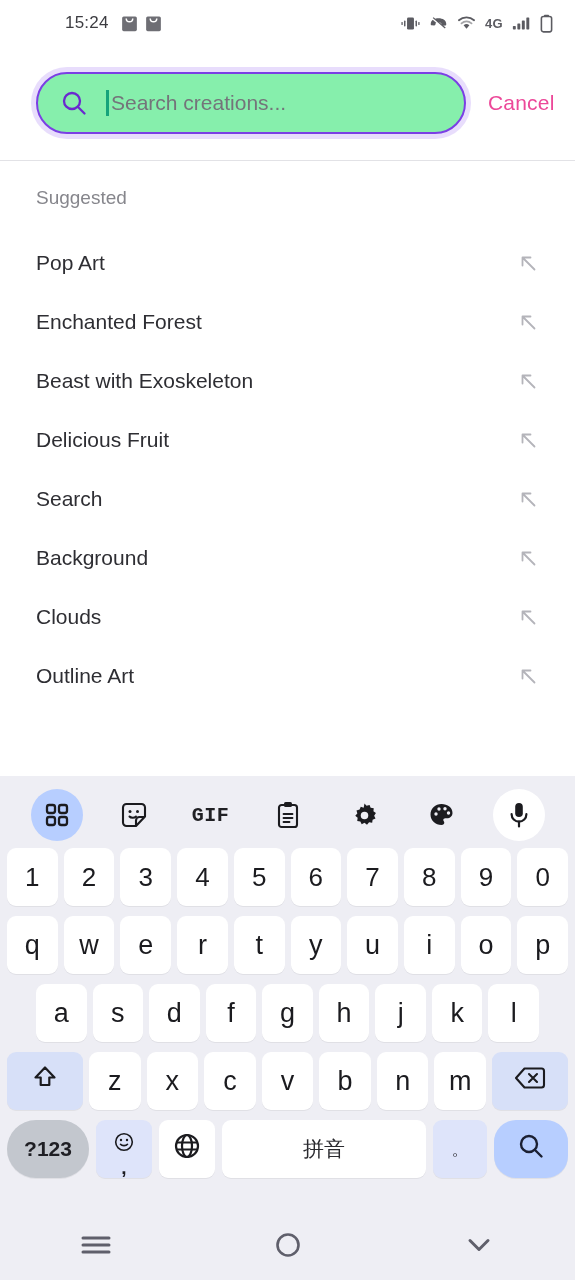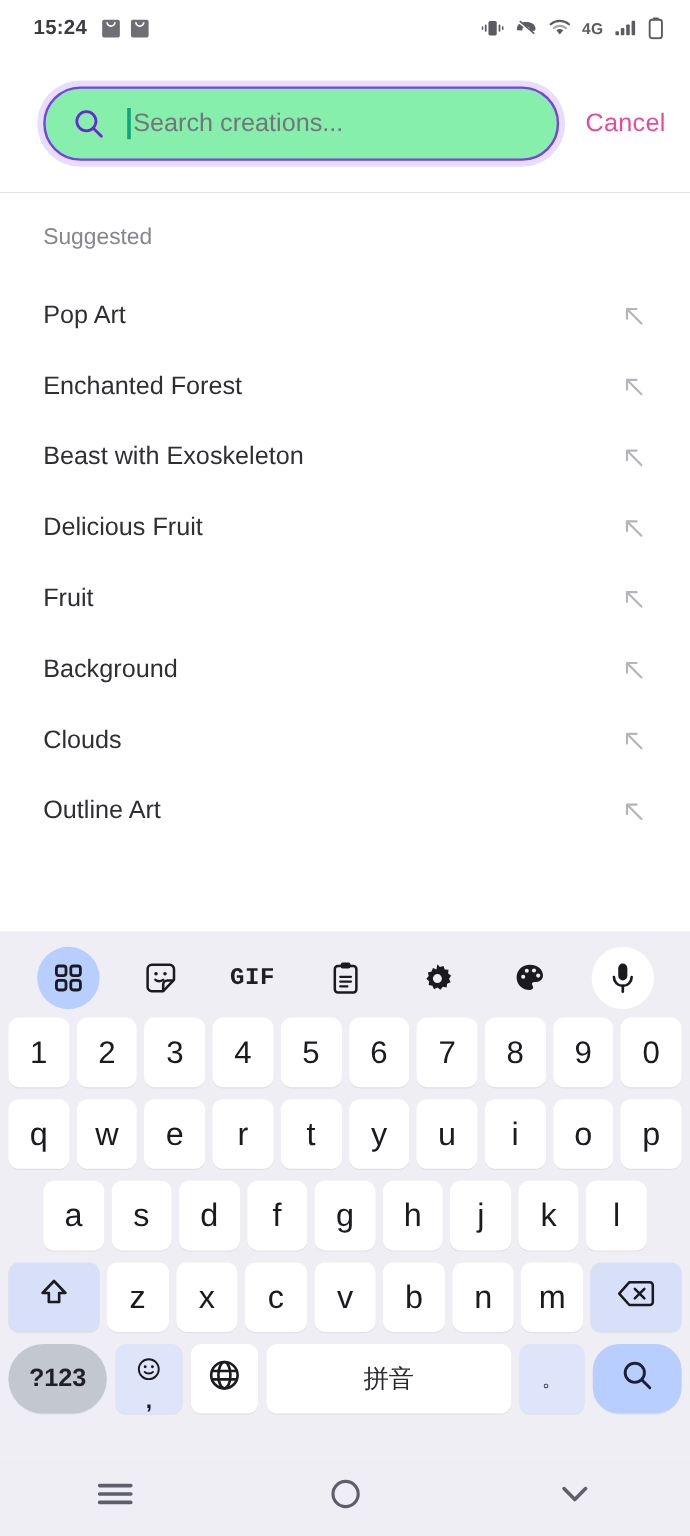--- a/index.html
+++ b/index.html
@@ -16,21 +16,22 @@
     height: 46px;
     display: flex;
     align-items: center;
     padding: 0 22px 0 28px;
     background: #ffffff;
   }
   .status-time {
     font-size: 17px;
     color: #3c3c41;
     letter-spacing: .2px;
-    font-weight: 700;
+    font-weight: 400;
+    margin-left: 37px;
   }
   .status-left-icons { display: flex; align-items: center; gap: 7px; margin-left: 12px; }
   .bag-icon { width: 17px; height: 18px; }
   .status-spacer { flex: 1; }
   .status-right-icons { display: flex; align-items: center; gap: 9px; }
   .status-right-icons svg { display: block; }
   .net-label { font-size: 13px; color: #5b5b61; font-weight: 600; letter-spacing: .3px; }
 
   
   .search-header {
@@ -286,21 +287,21 @@
   </div>
   <div class="suggest-row">
     <span class="suggest-label">Delicious Fruit</span>
     <span class="arrow-icon">
       <svg width="22" height="22" viewBox="0 0 22 22">
           <path d="M17.5 17.5L5.5 5.5M5.5 5.5v8M5.5 5.5h8" stroke="#b4b4ba" stroke-width="1.8" fill="none" stroke-linecap="round" stroke-linejoin="round"></path>
         </svg>
     </span>
   </div>
   <div class="suggest-row">
-    <span class="suggest-label">Fruit</span>
+    <span class="suggest-label">Search</span>
     <span class="arrow-icon">
       <svg width="22" height="22" viewBox="0 0 22 22">
           <path d="M17.5 17.5L5.5 5.5M5.5 5.5v8M5.5 5.5h8" stroke="#b4b4ba" stroke-width="1.8" fill="none" stroke-linecap="round" stroke-linejoin="round"></path>
         </svg>
     </span>
   </div>
   <div class="suggest-row">
     <span class="suggest-label">Background</span>
     <span class="arrow-icon">
       <svg width="22" height="22" viewBox="0 0 22 22">

